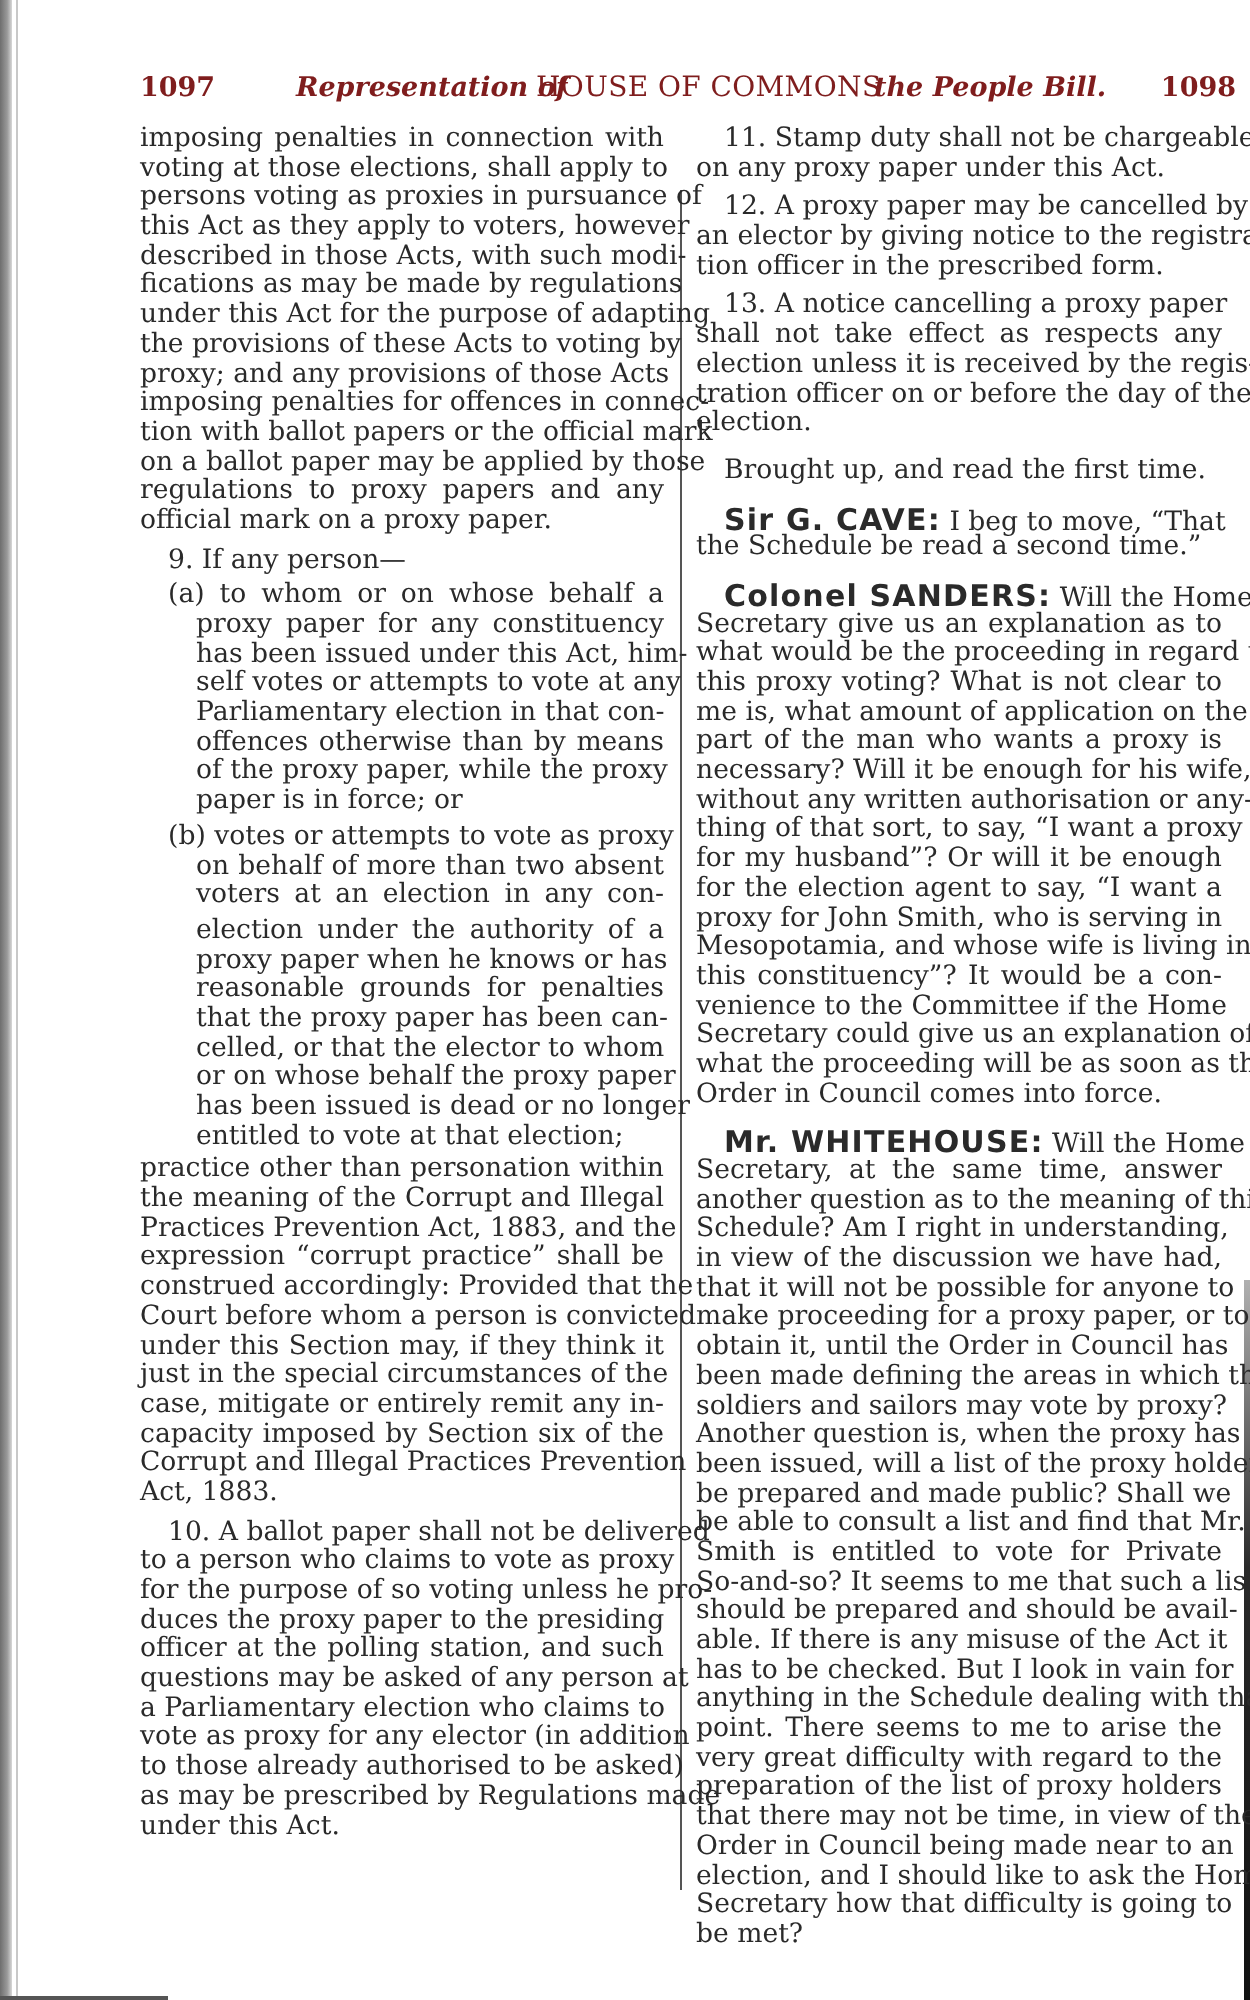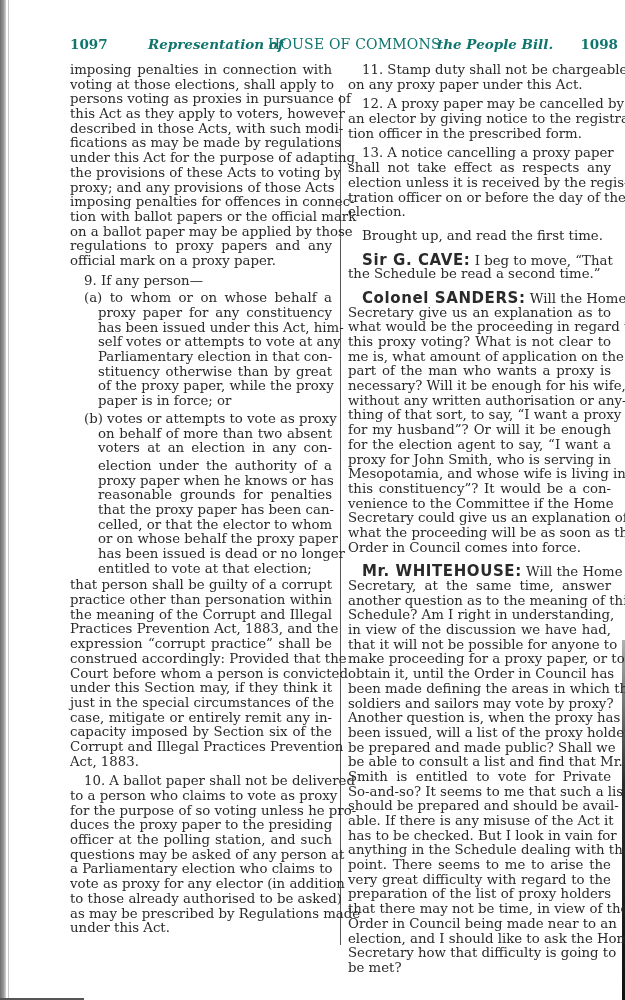--- a/index.html
+++ b/index.html
@@ -18,21 +18,21 @@
   }
   .edge-right {
     position: absolute; right: 0; top: 640px; width: 3px; height: 360px;
     background: linear-gradient(to bottom, #b0b0b0, #2a2a2a 40%, #111);
   }
   .edge-bottom {
     position: absolute; left: 0; bottom: 0; width: 84px; height: 2px; background: #555;
   }
   .header {
     position: absolute; top: 36px; left: 70px; width: 548px; height: 20px;
-    font-size: 13.5px; color: #0f766e;
+    font-size: 13.5px; color: #7f1d1d;
   }
   .header span { position: absolute; top: 0; white-space: nowrap; }
   .h-left { left: 0; font-weight: bold; }
   .h-mid1 { left: 78px; font-style: italic; font-weight: bold; }
   .h-mid2 { left: 198px; font-size: 14px; letter-spacing: 0.2px; }
   .h-mid3 { left: 367px; font-style: italic; font-weight: bold; }
   .h-right { right: 0; font-weight: bold; }
 
   .col {
     position: absolute; top: 63px;
@@ -95,21 +95,21 @@
   <div class="para">
     <span class="line last indent1">9. If any person—</span>
   </div>
   <div class="gap" style="height:3px"></div>
   <div class="para">
       <span class="line hang-first">(a) to whom or on whose behalf a</span>
       <span class="line hang">proxy paper for any constituency</span>
       <span class="line hang">has been issued under this Act, him-</span>
       <span class="line hang">self votes or attempts to vote at any</span>
       <span class="line hang">Parliamentary election in that con-</span>
-      <span class="line hang">stituency otherwise than by great</span>
+      <span class="line hang">offences otherwise than by means</span>
       <span class="line hang">of the proxy paper, while the proxy</span>
       <span class="line last hang">paper is in force; or</span>
     </div>
   <div class="gap" style="height:3px"></div>
   <div class="para">
       <span class="line hang-first">(b) votes or attempts to vote as proxy</span>
       <span class="line hang">on behalf of more than two absent</span>
       <span class="line hang">voters at an election in any con-</span>
     </div>
   <div class="gap" style="height:3px"></div>
@@ -118,21 +118,20 @@
       <span class="line hang">proxy paper when he knows or has</span>
       <span class="line hang">reasonable grounds for penalties</span>
       <span class="line hang">that the proxy paper has been can-</span>
       <span class="line hang">celled, or that the elector to whom</span>
       <span class="line hang">or on whose behalf the proxy paper</span>
       <span class="line hang">has been issued is dead or no longer</span>
       <span class="line last hang">entitled to vote at that election;</span>
     </div>
   <div class="gap" style="height:2px"></div>
   <div class="para">
-      <span class="line">that person shall be guilty of a corrupt</span>
       <span class="line">practice other than personation within</span>
       <span class="line">the meaning of the Corrupt and Illegal</span>
       <span class="line">Practices Prevention Act, 1883, and the</span>
       <span class="line">expression “corrupt practice” shall be</span>
       <span class="line">construed accordingly: Provided that the</span>
       <span class="line">Court before whom a person is convicted</span>
       <span class="line">under this Section may, if they think it</span>
       <span class="line">just in the special circumstances of the</span>
       <span class="line">case, mitigate or entirely remit any in-</span>
       <span class="line">capacity imposed by Section six of the</span>

